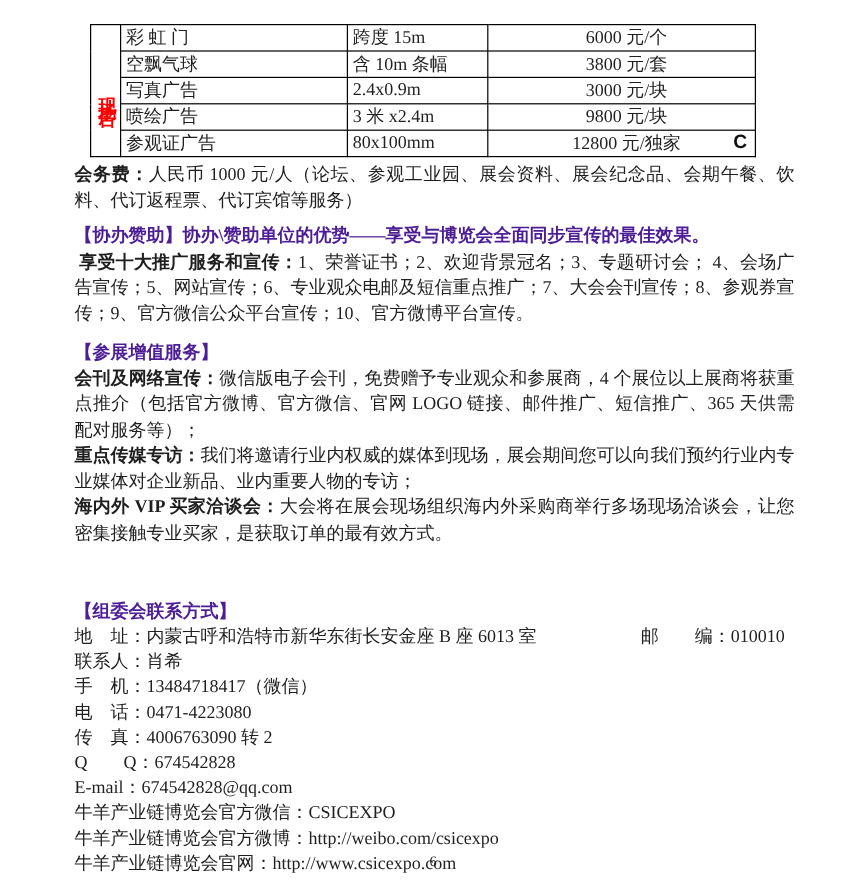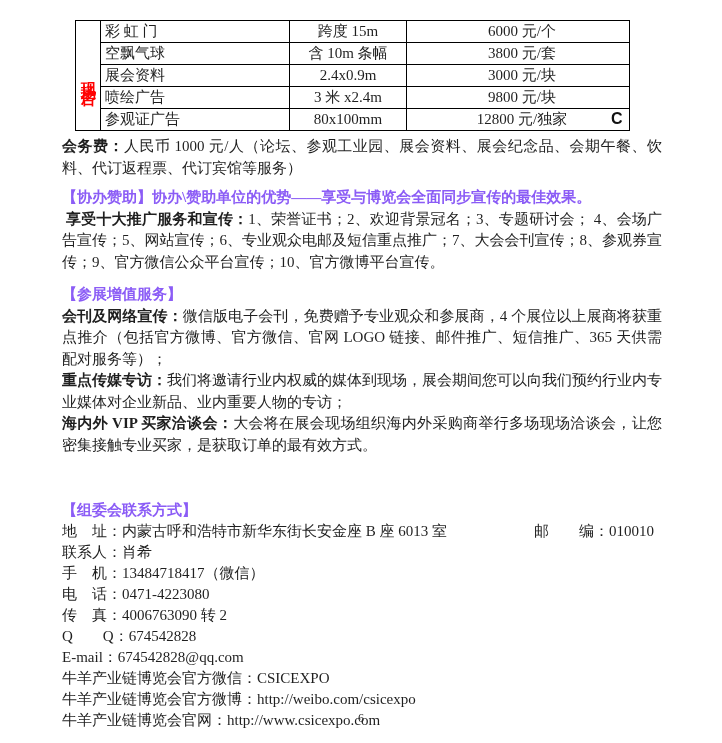--- a/index.html
+++ b/index.html
@@ -32,36 +32,36 @@
     font-weight:bold;
     text-align:center;
     vertical-align:middle;
     writing-mode:vertical-lr;
     text-orientation:upright;
     letter-spacing:3px;
     font-size:15px;
     padding:0;
   }
   .ad-table td.c-item  { width:180px; text-align:left; }
-  .ad-table td.c-spec  { width:108px; text-align:center; }
+  .ad-table td.c-spec  { width:108px; text-align:left; }
   .ad-table td.c-price { width:206px; text-align:center;padding-left:12px; }
   .stray-c {
     position:absolute; left:611px; top:110px;
     font-family:"Liberation Sans","DejaVu Sans",sans-serif;
     font-weight:bold; font-size:16px; color:#111;
   }
   
   .blk { position:absolute; left:62px; width:600px; text-align:justify; }
   .blk p { margin:0; line-height:21.5px; }
   .fee      { top:136px; }
   .sponsor  { top:187px; }
   .services { top:284px; }
   .contact  { top:500px; text-align:left; }
   .contact p { line-height:21px; }
-  .red-head { color:#8b5cf6; font-weight:bold; }
+  .red-head { color:#4c1d95; font-weight:bold; }
   b.lead { font-weight:bold; }
   .promo-p { text-indent:4px; }
   .addr-row { display:flex; line-height:21px; }
   .addr-right { margin-left:auto; padding-right:8px; white-space:nowrap; }
   .page-num {
     position:absolute; left:0; top:711px; width:100%;
     text-align:center; font-size:12px; color:#222;
   }
 </style>
 </head>
@@ -76,21 +76,21 @@
         <td class="c-item">彩 虹 门</td>
         <td class="c-spec">跨度 15m</td>
         <td class="c-price">6000 元/个</td>
       </tr>
       <tr>
         <td class="c-item">空飘气球</td>
         <td class="c-spec">含 10m 条幅</td>
         <td class="c-price">3800 元/套</td>
       </tr>
       <tr>
-        <td class="c-item">展会资料</td>
+        <td class="c-item">写真广告</td>
         <td class="c-spec">2.4x0.9m</td>
         <td class="c-price">3000 元/块</td>
       </tr>
       <tr>
         <td class="c-item">喷绘广告</td>
         <td class="c-spec">3 米 x2.4m</td>
         <td class="c-price">9800 元/块</td>
       </tr>
       <tr>
         <td class="c-item">参观证广告</td>

